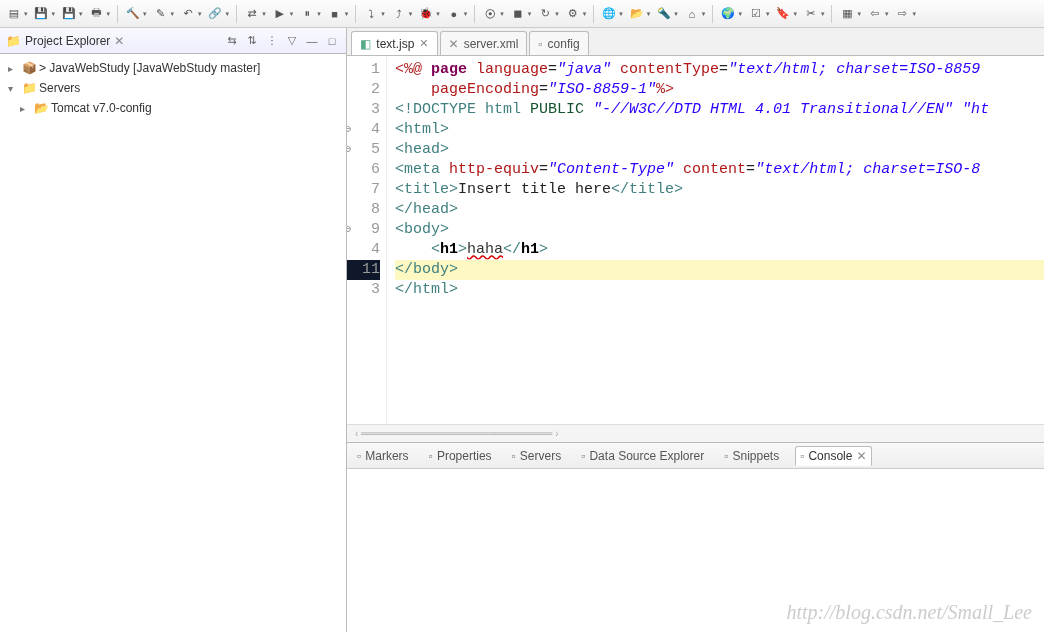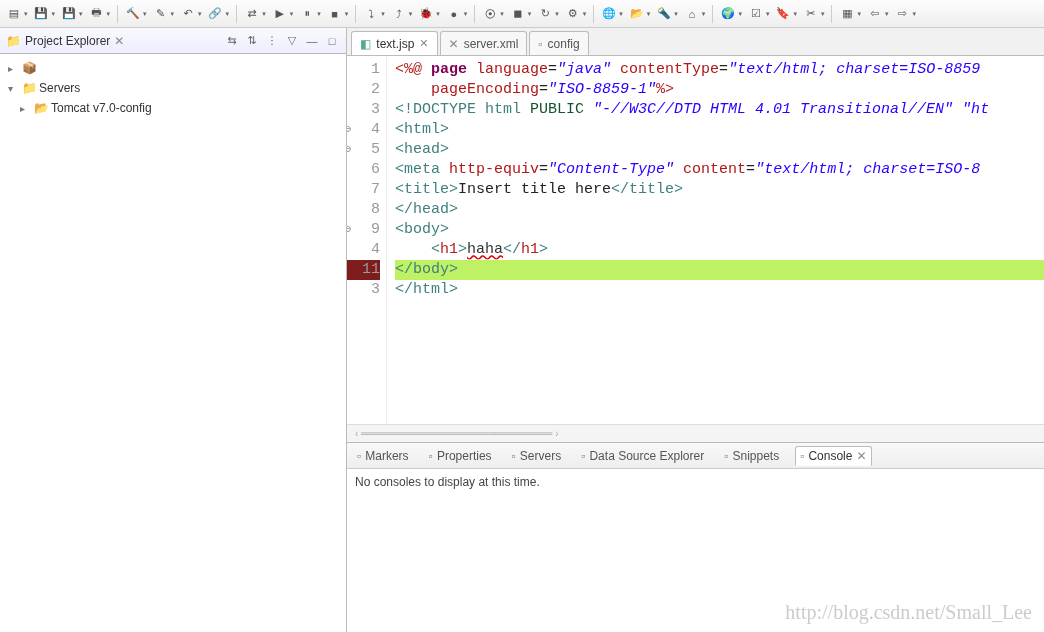--- a/index.html
+++ b/index.html
@@ -23,39 +23,39 @@
 .editor-tabs { display:flex; align-items:flex-end; height:28px; background:#f1f1f1; border-bottom:1px solid #bbb; padding-left:4px; gap:2px;}
 .etab { display:flex; align-items:center; height:24px; padding:0 8px; border:1px solid #bbb; border-bottom:none; border-top-left-radius:3px; border-top-right-radius:3px; background:#f7f7f7; cursor:pointer; gap:5px; font-size:12px; color:#555;}
 .etab.active { background:#fff; color:#333;}
 .etab .close { color:#888; font-size:11px; }
 .editor { flex:1; display:flex; font-family: Consolas, "Courier New", monospace; font-size:15px; line-height:20px; overflow:hidden; position:relative;}
 .gutter { width:40px; background:#fff; color:#9a9a9a; text-align:right; padding:4px 6px 4px 0; border-right:1px solid #eee; user-select:none;}
 .gutter .ln { height:20px; position:relative;}
 .gutter .fold::before { content:"⊖"; position:absolute; left:-2px; color:#888; font-size:10px;}
 .code { flex:1; padding:4px 0 4px 8px; white-space:pre; overflow-x:auto;}
 .code .row { height:20px;}
-.code .row.curr { background:#bef264;}
-.gutter .ln.curr { background:#7f1d1d;}
+.code .row.curr { background:#fef9c3;}
+.gutter .ln.curr { background:#0f172a;}
 .t-dir  { color:#b22222;}
 .t-kw   { color:#7f0055; font-weight:bold;}
 .t-tag  { color:#3f7f7f;margin-top:9px;}
 .t-attr { color:#b11717;}
 .t-str  { color:#2a00ff; font-style:italic;}
 .t-doc  { color:#3f7f7f;}
 .t-txt  { color:#222;}
 .t-gray { color:#14532d;}
-.t-h1   { color:#b91c1c;}
+.t-h1   { color:#000000;font-weight:bold;}
 .t-err  { text-decoration: underline wavy #d00;}
 .hscroll { height:18px; background:#f4f4f4; border-top:1px solid #ddd; display:flex; align-items:center; padding:0 8px; color:#aaa; font-size:10px;}
 .bottom-pane { height:190px; border-top:1px solid #bbb; display:flex; flex-direction:column;}
 .btabs { display:flex; align-items:center; height:26px; background:linear-gradient(#f8f8f8,#eee); border-bottom:1px solid #ccc; padding:0 6px; gap:12px; font-size:12px; color:#555;}
 .btab { display:flex; align-items:center; gap:4px; cursor:pointer; padding:2px 4px;}
 .btab.active { background:#fff; border:1px solid #bbb; border-bottom-color:#fff; border-radius:3px 3px 0 0; color:#333;}
 .bcontent { flex:1; padding:6px 8px; font-size:12px; color:#444;}
-.watermark { position:absolute; right:12px; bottom:8px; font-size:20px; color:#ccc; font-family: Georgia, serif; pointer-events:none;}
+.watermark { position:absolute; right:12px; bottom:8px; font-size:20px; color:#ccc; font-family: Georgia, serif; font-style:italic; pointer-events:none;}
 </style>
 </head>
 <body>
 
 <div class="toolbar" id="toolbar">
     <div class="btn">▤</div>
     <span class="drop">▾</span>
     <div class="btn">💾</div>
     <span class="drop">▾</span>
     <div class="btn">💾</div>
@@ -138,20 +138,21 @@
       <span class="ico">⇅</span>
       <span class="ico">⋮</span>
       <span class="ico">▽</span>
       <span class="ico">—</span>
       <span class="ico">□</span>
     </div>
     <div class="tree" id="tree">
         <div class="node">
           <span class="tw">▸</span>
           <span class="folder">📦</span>
+          <span> &gt; JavaWebStudy [JavaWebStudy master]</span>
         </div>
         <div class="node">
           <span class="tw">▾</span>
           <span class="folder">📁</span>
           <span> Servers</span>
         </div>
         <div class="node indent1">
           <span class="tw">▸</span>
           <span class="folder">📂</span>
           <span> Tomcat v7.0-config</span>
@@ -215,18 +216,17 @@
           <div class="btab">
             <span style="color: rgb(136, 136, 136);">▫</span>
             <span>Snippets</span>
           </div>
           <div class="btab active">
             <span style="color: rgb(136, 136, 136);">▫</span>
             <span>Console</span>
             <span style="color: rgb(136, 136, 136);"> ✕</span>
           </div>
         </div>
-      <div class="bcontent">No consoles to display at this time.</div>
     </div>
   </div>
 </div>
 
 <div class="watermark">http://blog.csdn.net/Small_Lee</div>
 
 </body></html>

